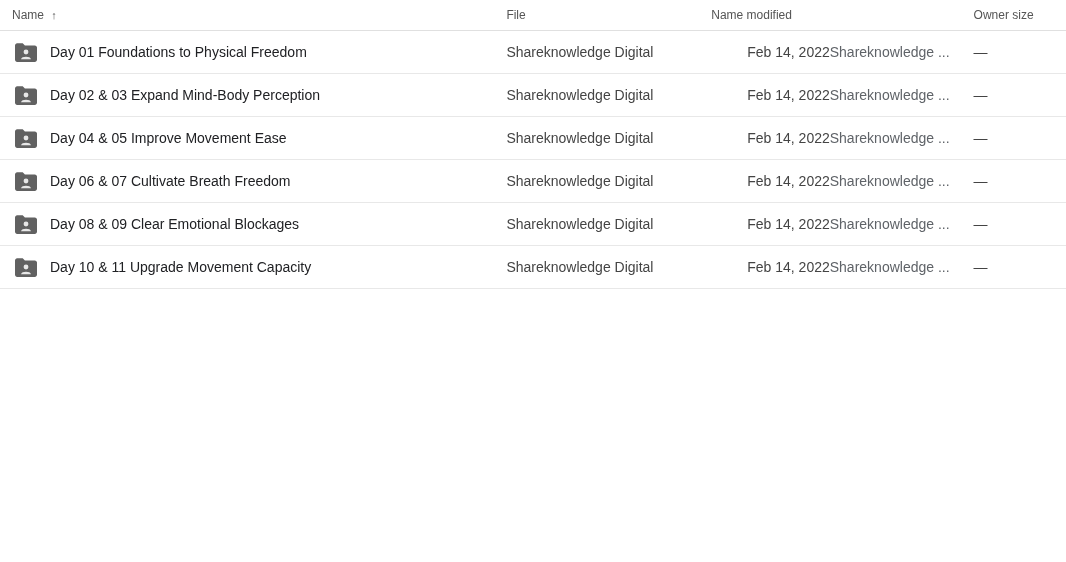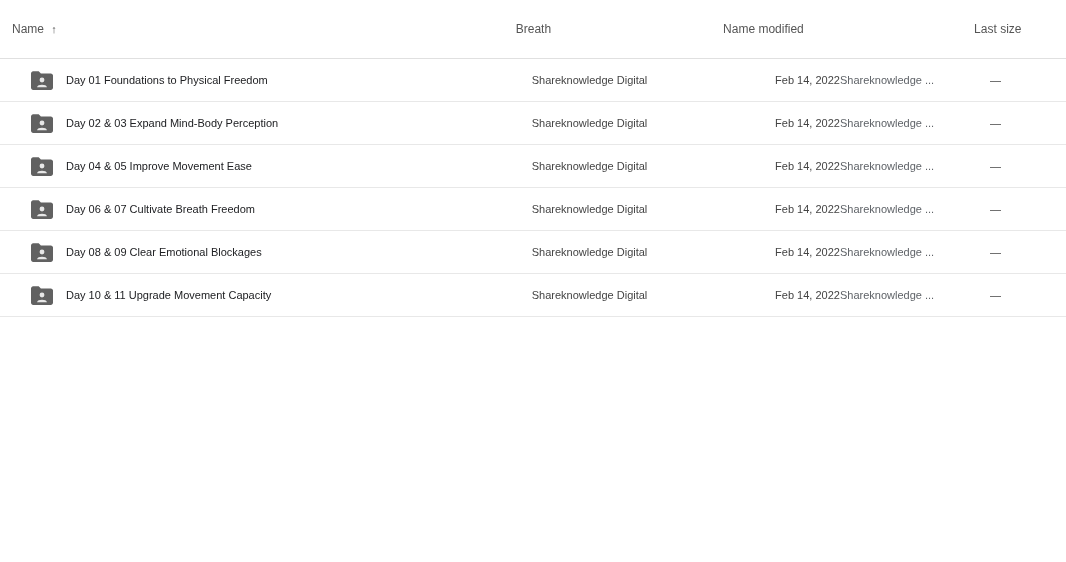--- a/index.html
+++ b/index.html
@@ -18,21 +18,21 @@
     .file-table {
       width: 100%;
       border-collapse: collapse;
     }
 
     .file-table thead tr {
       border-bottom: 1px solid #e0e0e0;
     }
 
     .file-table th {
-      padding: 22px 12px;
+      padding: 8px 12px;
       text-align: left;
       font-weight: 500;
       color: #555;
       font-size: 12px;
       white-space: nowrap;
     }
 
     .file-table th.name-col {
       width: 50%;
     }
@@ -54,24 +54,24 @@
       margin-left: 4px;
       font-size: 11px;
       color: #555;
     }
 
     .file-table tbody tr {
       border-bottom: 1px solid #e8e8e8;
     }
 
     .file-table td {
-      padding: 10px 28px;
+      padding: 10px 12px;
       vertical-align: middle;
       color: #444;
-      font-size: 11px;
+      font-size: 14px;
     }
 
     .name-cell {
       display: flex;
       align-items: center;
       gap: 10px;
     }
 
     .folder-icon {
       width: 28px;
@@ -117,27 +117,27 @@
 <body>
 
 <table class="file-table">
   <thead>
     <tr>
       <th class="name-col">
         <span>Name</span>
         <span class="sort-icon">↑</span>
       </th>
       <th class="owner-col">
-        <span>Breath</span>
+        <span>File</span>
       </th>
       <th class="modified-col">
         <span>Name modified</span>
       </th>
       <th class="size-col">
-        <span>Last size</span>
+        <span>Owner size</span>
       </th>
     </tr>
   </thead>
   <tbody id="file-rows">
   <tr>
         <td>
       <div class="name-cell">
         <div class="folder-icon">
           <svg viewBox="0 0 24 20" xmlns="http://www.w3.org/2000/svg">
 

